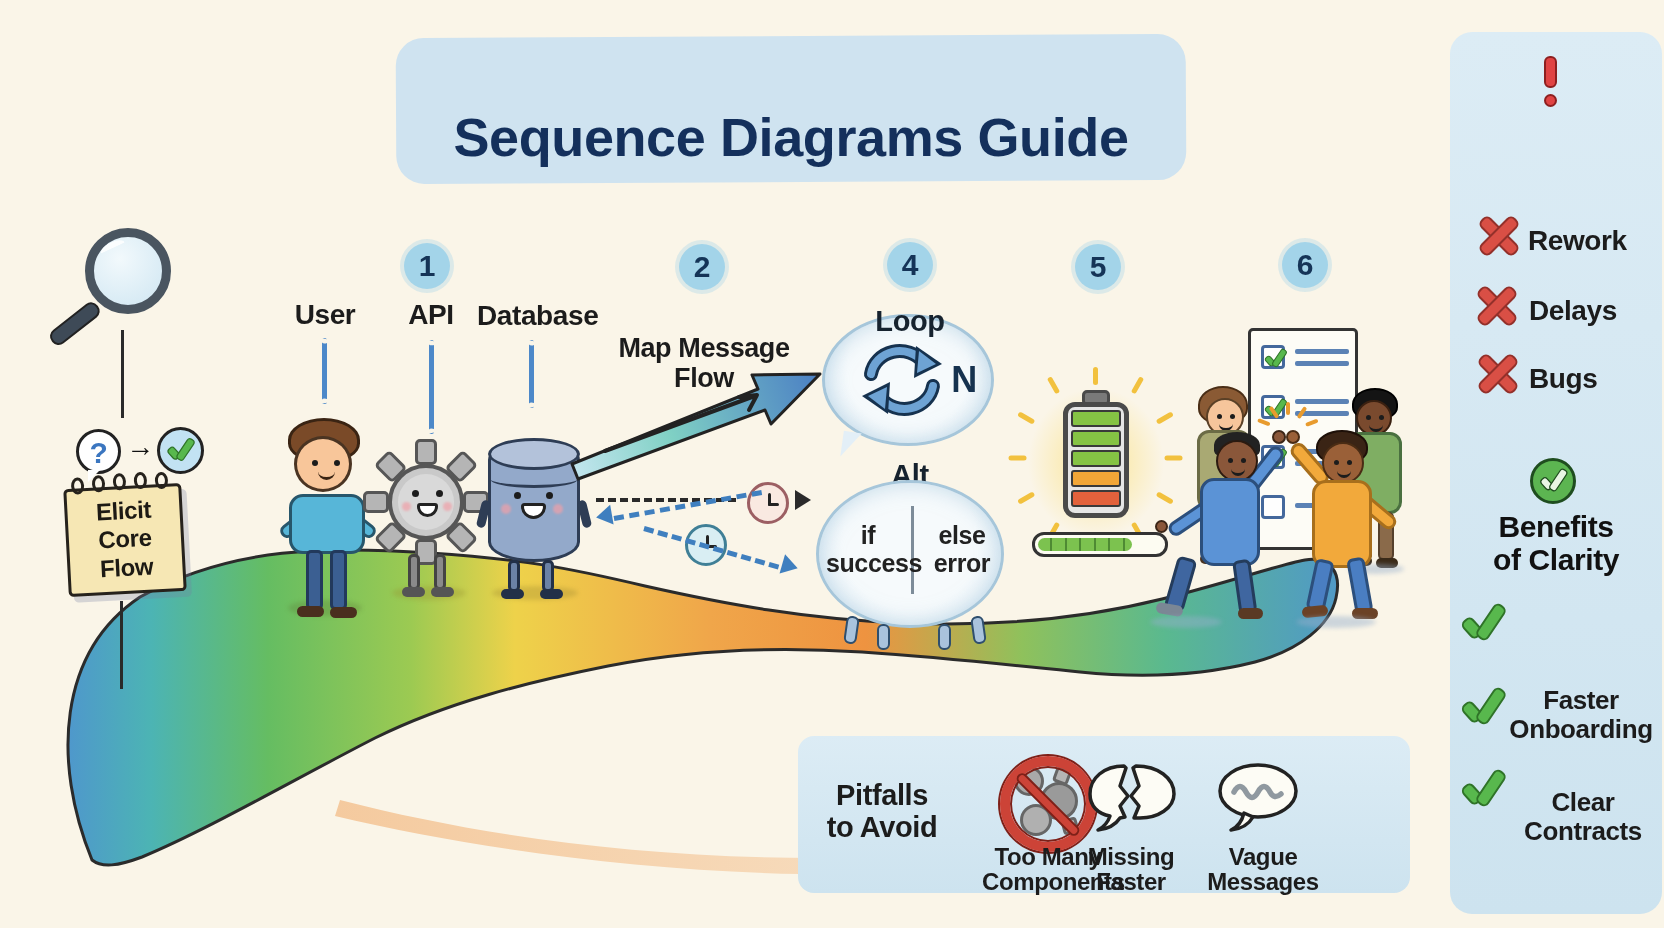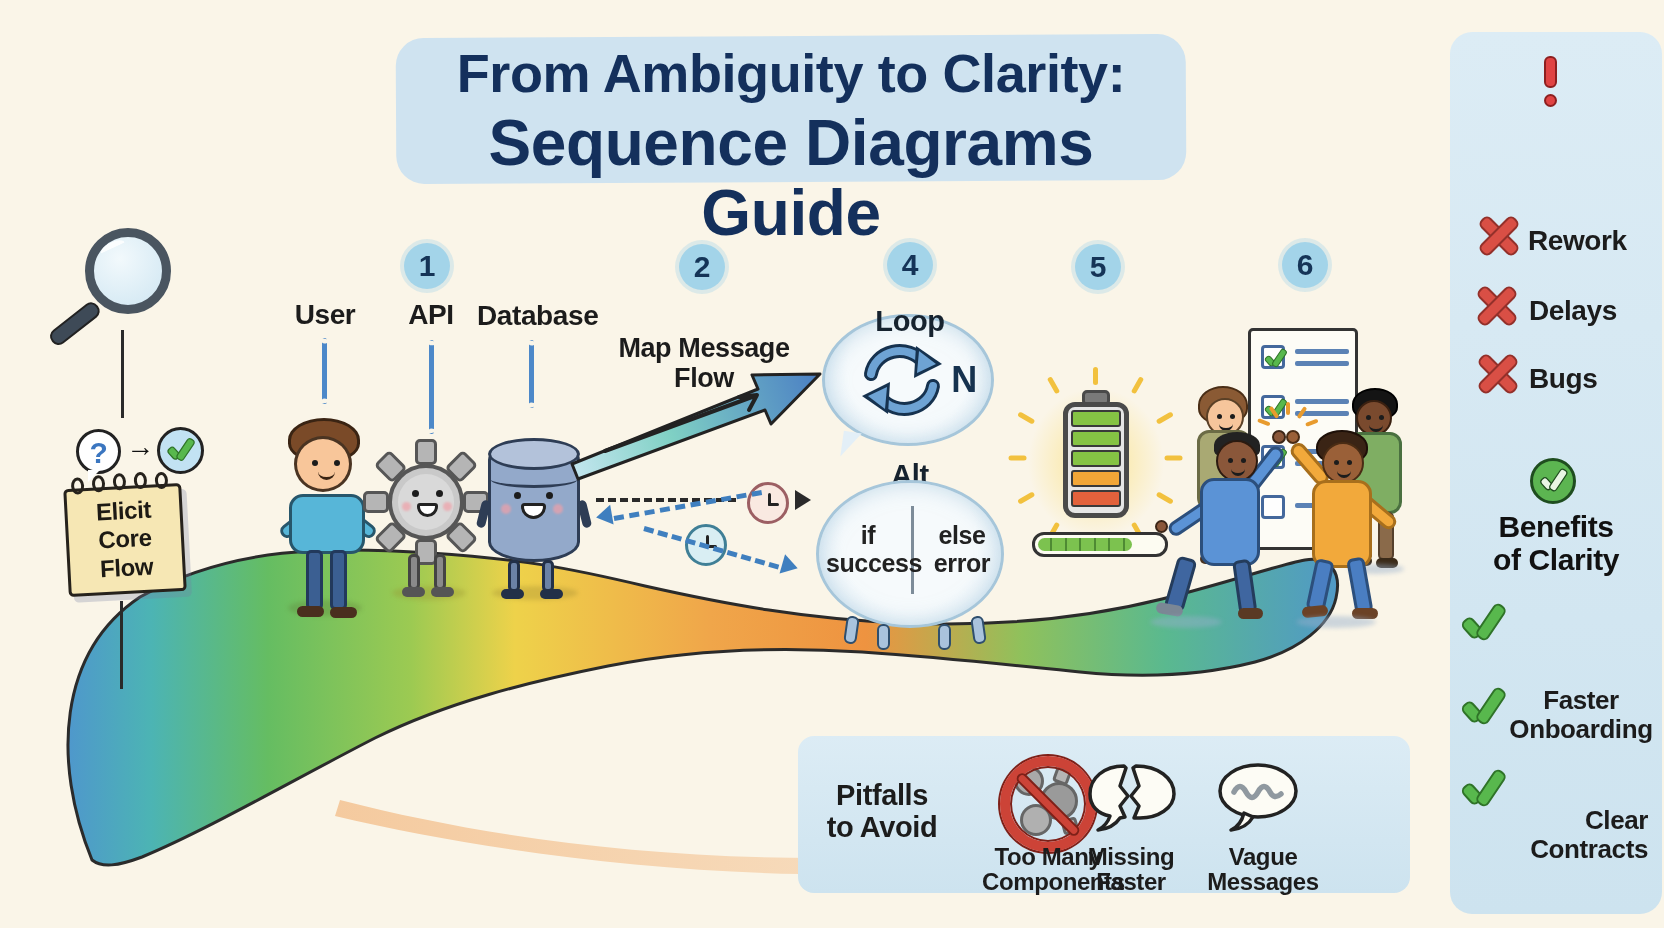--- a/index.html
+++ b/index.html
@@ -58,22 +58,21 @@
         <stop offset="0" stop-color="rgba(238,150,70,0.45)"></stop>
           <stop offset="0.6" stop-color="rgba(238,150,70,0.28)"></stop>
         <stop offset="1" stop-color="rgba(238,150,70,0)"></stop>
       </linearGradient>
     </defs>
     <path d="M 340 800 C 480 836 640 858 820 858 C 950 858 1060 850 1130 840 L 1150 852 C 1060 868 940 876 800 874 C 640 871 470 848 335 816 Z" fill="url(#fadeGrad)"></path>
     <path d="M 92 860 C 52 762 58 652 140 597 C 232 546 330 546 430 553 C 520 559 565 567 645 586 C 725 604 805 619 902 623 C 1000 627 1082 619 1162 599 C 1230 582 1278 565 1305 560 C 1330 556 1342 572 1336 598 C 1330 625 1300 650 1255 662 C 1200 676 1140 678 1080 672 C 1000 664 950 658 862 652 C 770 646 688 650 608 666 C 528 682 448 702 375 738 C 295 779 205 831 142 857 C 118 866 102 868 92 860 Z" fill="url(#pathGrad)" stroke="#2b2b2b" stroke-width="3"></path>
   </svg>
 
   <div class="abs" style="left:396px;top:36px;width:790px;height:146px;background:#cfe3f0;border-radius:28px;transform:rotate(-0.3deg);"></div>
-  <div class="t" style="left:396px;top:44px;width:790px;font-size:54px;color:#14305c;">From Ambiguity to Clarity:</div>
-  <div class="t" style="left:396px;top:108px;width:790px;font-size:64px;color:#14305c;">Sequence Diagrams Guide</div>
+  <div class="t" style="left:396px;top:108px;width:790px;font-size:54px;color:#14305c;">Sequence Diagrams Guide</div>
 
   <div class="abs" style="left:85px;top:228px;width:86px;height:86px;border:9px solid #4a5560;border-radius:50%;background:radial-gradient(circle at 38% 32%,#f2f9fc,#cfe6f2);"></div>
   <div class="abs" style="left:100px;top:242px;width:26px;height:12px;border-top:6px solid #fff;border-radius:50%;transform:rotate(-25deg);opacity:.85;"></div>
   <div class="abs" style="left:52px;top:333px;width:58px;height:17px;background:#3e4a57;border:2px solid #222;border-radius:8px;transform:rotate(-38deg);transform-origin:left center;"></div>
   <div class="abs" style="left:121px;top:330px;width:3px;height:88px;background:#2a2a2a;"></div>
   <div class="abs" style="left:76px;top:429px;width:45px;height:45px;background:#fff;border:3px solid #222;border-radius:50%;"></div>
   <div class="abs" style="left:88px;top:470px;width:0;height:0;border-top:12px solid #fff;border-right:12px solid transparent;"></div>
   <div class="t" style="left:76px;top:436px;width:45px;font-size:30px;color:#3b76c0;">?</div>
   <div class="t" style="left:120px;top:432px;width:40px;font-size:28px;color:#111;">→</div>
   <div class="abs" style="left:157px;top:427px;width:47px;height:47px;background:#c2e2f3;border:3px solid #222;border-radius:50%;">
@@ -315,21 +314,21 @@
   <div class="abs" style="left:1530px;top:458px;width:46px;height:46px;background:#5cb551;border:3px solid #1f4d1f;border-radius:50%;">
     <div class="chk chk--lite" style="left:0;top:-3px;transform:scale(.62);transform-origin:16px 22px;"></div>
   </div>
   <div class="t" style="left:1462px;top:510px;width:188px;font-size:30px;color:#111;">Benefits
 of Clarity</div>
   <div class="chk" style="left:1460px;top:600px;"></div>
   <div class="chk" style="left:1460px;top:684px;"></div>
   <div class="t" style="left:1506px;top:686px;width:150px;font-size:26px;line-height:1.12;">Faster
 Onboarding</div>
   <div class="chk" style="left:1460px;top:766px;"></div>
-  <div class="t" style="left:1518px;top:806px;width:130px;font-size:26px;text-align:right;line-height:1.12;">Clear
+  <div class="t" style="left:1518px;top:788px;width:130px;font-size:26px;text-align:center;line-height:1.12;">Clear
 Contracts</div>
 
   <div class="panel" style="left:798px;top:736px;width:612px;height:157px;border-radius:16px;"></div>
   <div class="t" style="left:802px;top:780px;width:160px;font-size:29px;">Pitfalls
 to Avoid</div>
   <div class="abs" style="left:1000px;top:756px;width:96px;height:96px;">
     <div class="abs" style="left:14px;top:10px;width:30px;height:30px;background:#a9a9a9;border:3px solid #666;border-radius:50%;"></div>
     <div class="abs" style="left:40px;top:26px;width:38px;height:38px;background:#9a9a9a;border:3px solid #666;border-radius:50%;"></div>
     <div class="abs" style="left:20px;top:48px;width:32px;height:32px;background:#b0b0b0;border:3px solid #666;border-radius:50%;"></div>
     <div class="abs" style="left:54px;top:12px;width:16px;height:16px;background:#b5b5b5;border:3px solid #666;border-radius:4px;transform:rotate(20deg);"></div>

